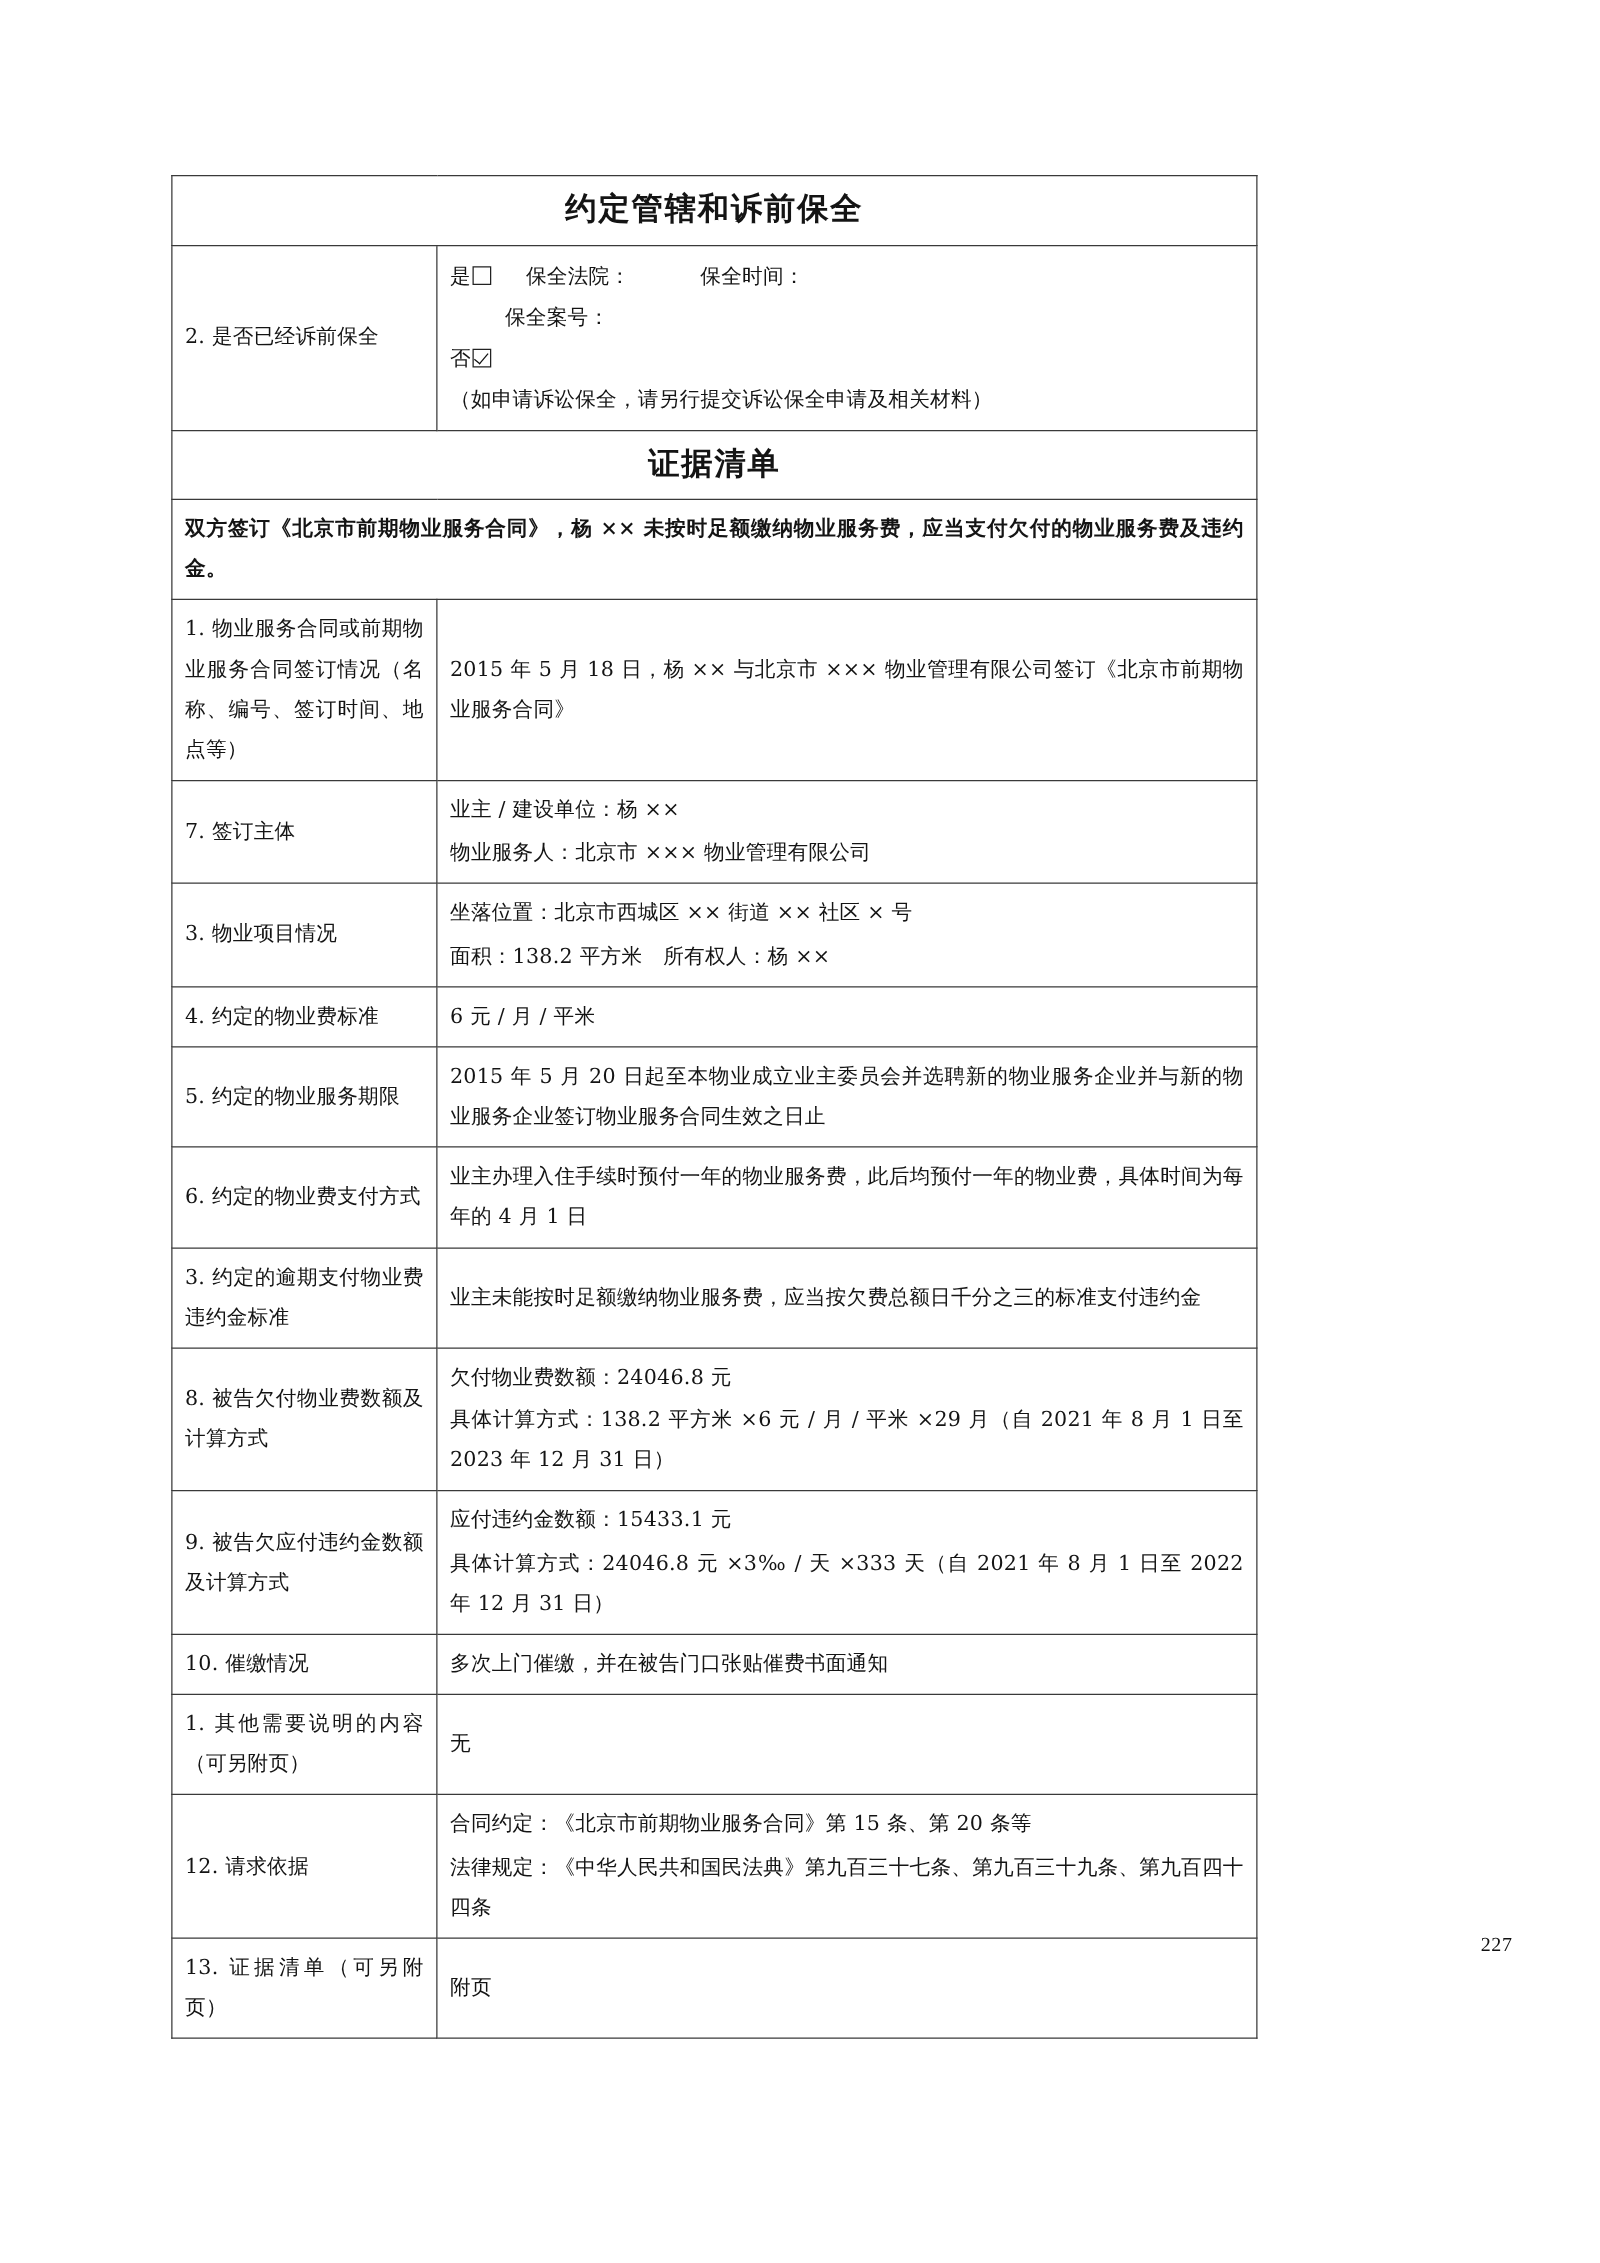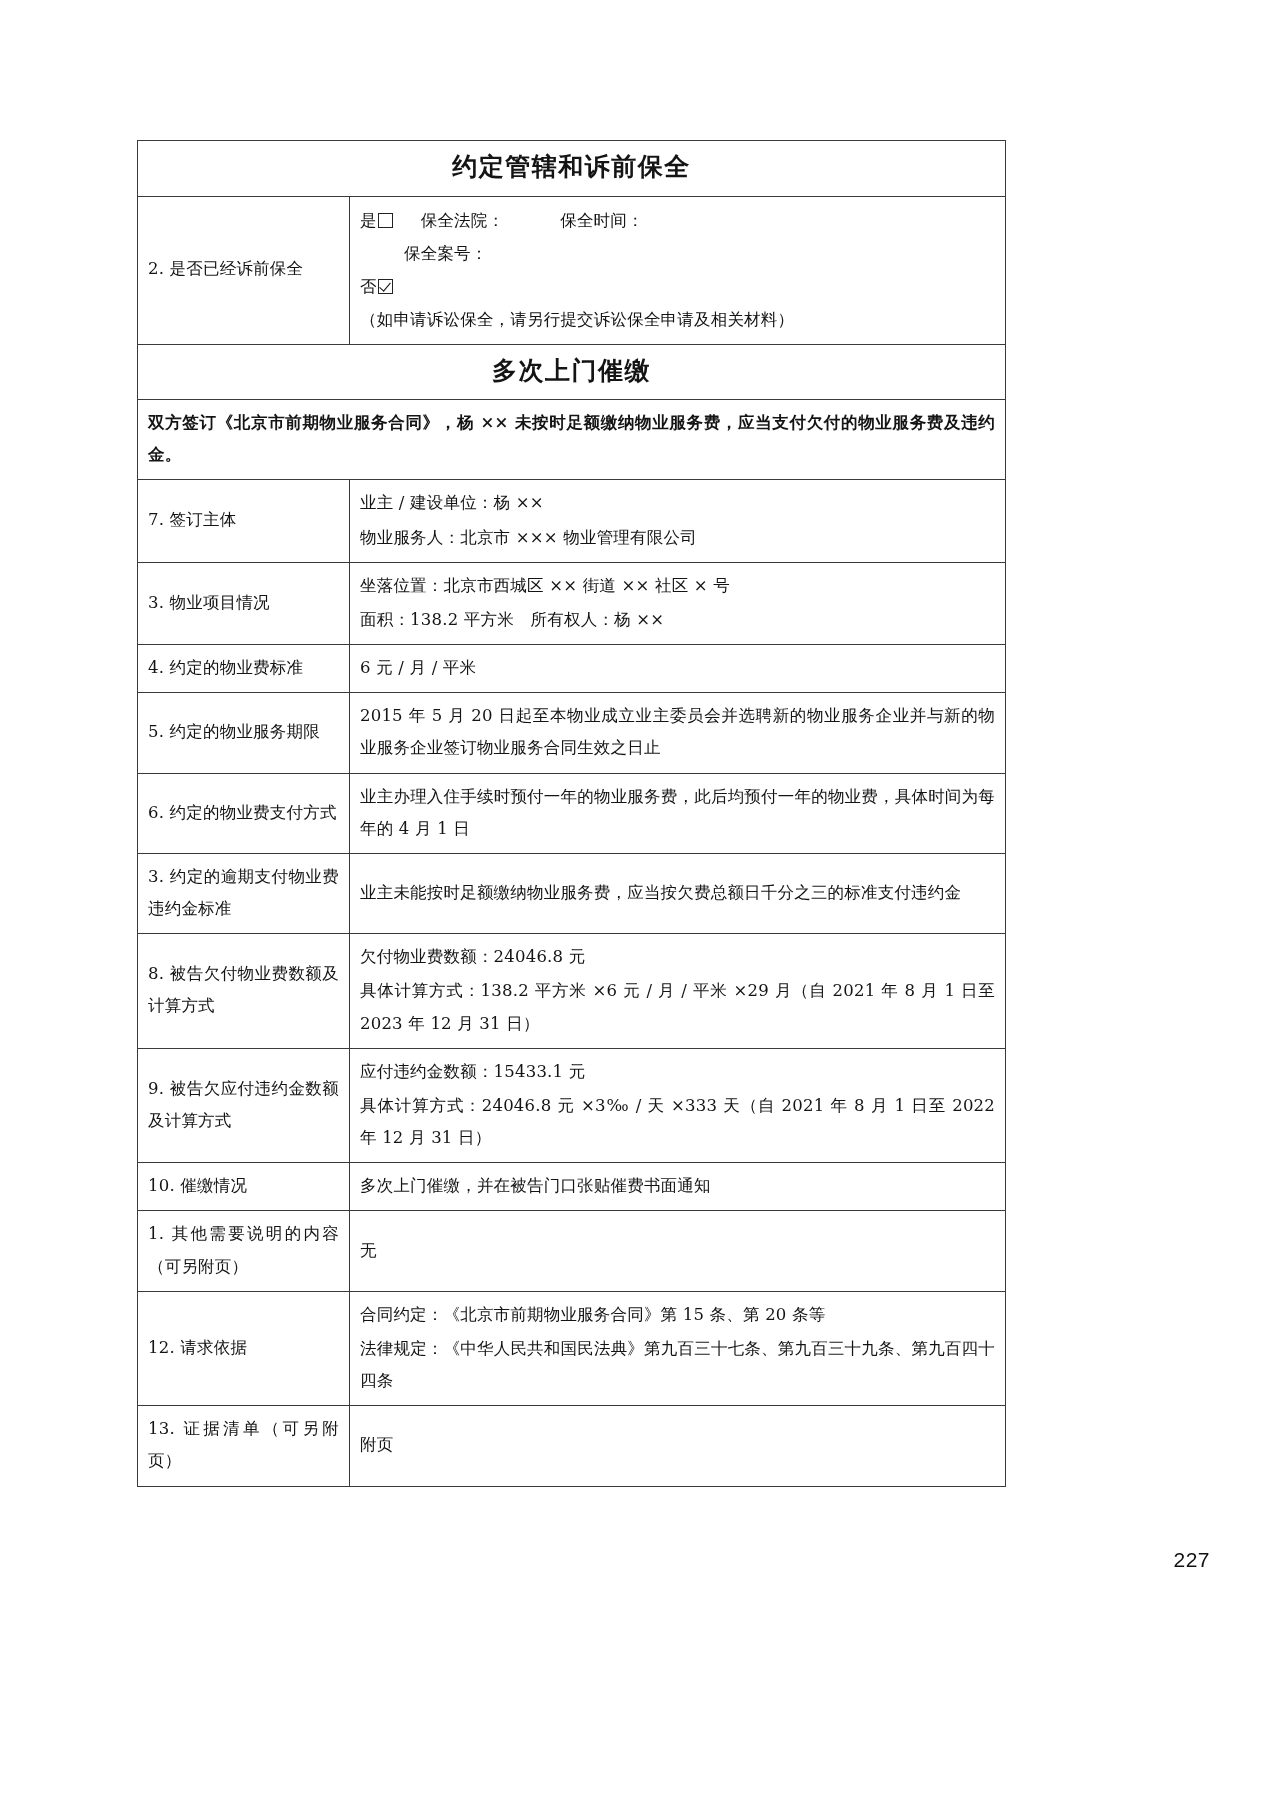--- a/index.html
+++ b/index.html
@@ -114,22 +114,22 @@
 
   .note-line {
     display: block;
     line-height: 2.0;
   }
 
   .page-number {
     position: absolute;
     right: 70px;
     top: 1548px;
-    font-size: 21px;
-    font-family: Liberation Sans, sans-serif;
+    font-size: 16px;
+    font-family: Liberation Serif, serif;
     color: #111;
     letter-spacing: 0.5px;
   }
 </style>
 </head>
 <body>
 
 <div class="page">
 
   <table class="doc-table">
@@ -150,29 +150,37 @@
         </td>
         <td class="value-cell top">
           <span class="checkline"><span>是</span><span class="chk"></span><span class="gap-sm"></span><span>保全法院：</span><span class="gap-md"></span><span>保全时间：</span></span>
           <span class="checkline"><span class="indent-chk"></span><span>保全案号：</span></span>
           <span class="checkline"><span>否</span><span class="chk checked"></span></span>
           <span class="note-line">（如申请诉讼保全，请另行提交诉讼保全申请及相关材料）</span>
         </td>
       </tr>
 
       <tr class="banner">
-        <td colspan="2">多次上门催缴</td>
+        <td colspan="2">证据清单</td>
       </tr>
 
       <tr>
         <td colspan="2" class="intro-cell">
           <p class="para">双方签订《北京市前期物业服务合同》，杨 ×× 未按时足额缴纳物业服务费，应当支付欠付的物业服务费及违约金。</p>
         </td>
       </tr>
 
+      <tr>
+        <td class="label-cell">
+          <p class="para">1. 物业服务合同或前期物业服务合同签订情况（名称、编号、签订时间、地点等）</p>
+        </td>
+        <td class="value-cell">
+          <p class="para">2015 年 5 月 18 日，杨 ×× 与北京市 ××× 物业管理有限公司签订《北京市前期物业服务合同》</p>
+        </td>
+      </tr>
 
       <tr>
         <td class="label-cell">
           <p class="para">7. 签订主体</p>
         </td>
         <td class="value-cell">
           <p class="para">业主 / 建设单位：杨 ××</p>
           <p class="para">物业服务人：北京市 ××× 物业管理有限公司</p>
         </td>
       </tr>

